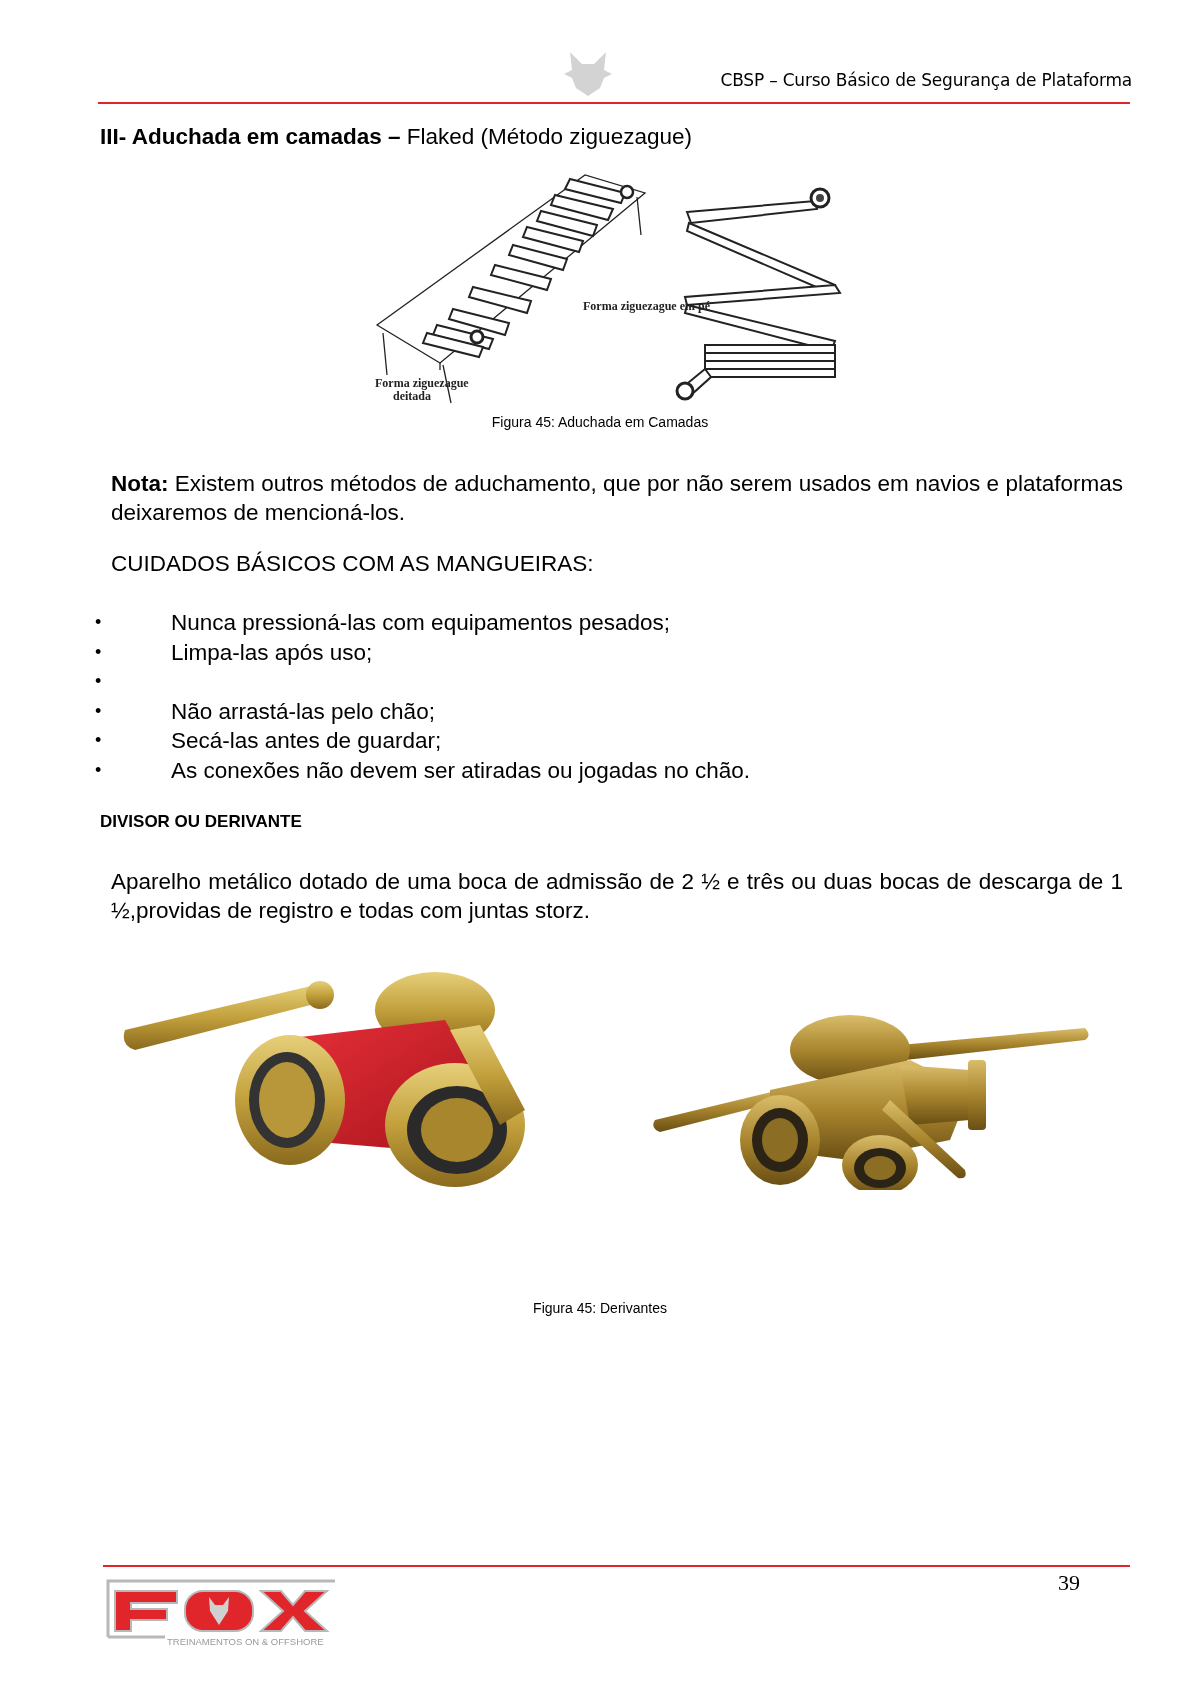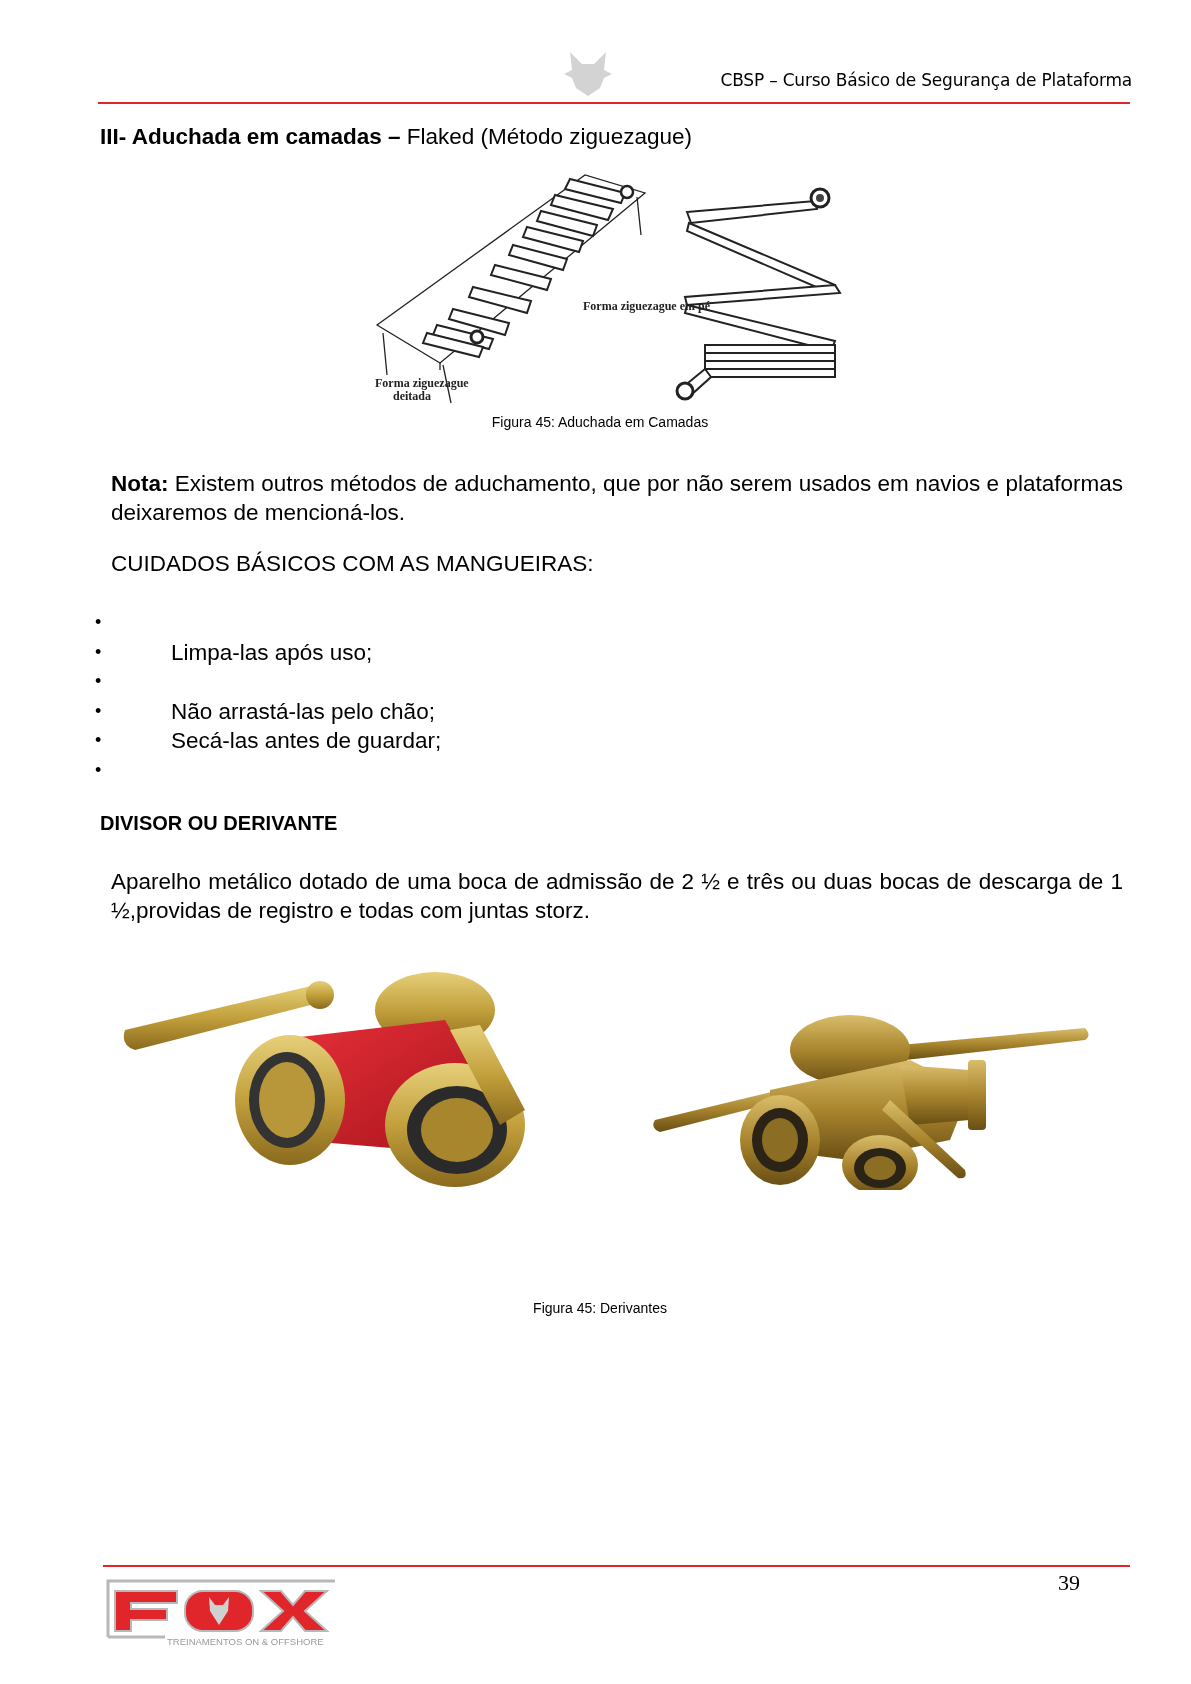--- a/index.html
+++ b/index.html
@@ -23,21 +23,21 @@
     #fig1 { left: 365px; top: 165px; width: 500px; height: 240px; }
     .caption { font-size: 14px; font-weight: normal; text-align: center; }
     #fig1-cap { left: 400px; top: 414px; width: 400px; }
 
     #note { left: 100px; top: 469px; width: 1012px; }
     #care-heading { left: 100px; top: 551px; font-weight: normal; font-size: 22.5px; margin-left: 11px; }
     #care-list { left: 95px; top: 608px; width: 900px; margin: 0; padding: 0; list-style: none; }
     #care-list li { position: relative; height: 29.5px; font-size: 22.5px; line-height: 29.5px; padding-left: 76px; }
     #care-list li .bullet { position: absolute; left: 0; top: 0; font-size: 18px; }
 
-    #div-heading { left: 100px; top: 812px; font-weight: bold; font-size: 20px; text-align: center; }
+    #div-heading { left: 100px; top: 812px; font-weight: bold; font-size: 17px; text-align: center; }
     #div-para { left: 100px; top: 867px; width: 1012px; }
 
     #photo1 { left: 115px; top: 950px; width: 450px; height: 240px; }
     #photo2 { left: 650px; top: 990px; width: 450px; height: 200px; }
     #fig2-cap { left: 400px; top: 1300px; width: 400px; }
 
     
     #ftr-line { left: 103px; top: 1565px; width: 1027px; }
     #ftr-logo { left: 105px; top: 1575px; width: 240px; height: 75px; }
     #page-num { left: 1026px; top: 1570px; width: 54px; text-align: right; font-family: "Liberation Serif", serif; font-size: 22px; }
@@ -99,26 +99,26 @@
     <text x="10" y="222" font-family="Liberation Serif, serif" font-weight="bold" font-size="12" fill="#222">Forma ziguezague</text>
     <text x="28" y="235" font-family="Liberation Serif, serif" font-weight="bold" font-size="12" fill="#222">deitada</text>
   </svg>
 </div>
 <div class="abs caption" id="fig1-cap">Figura 45: Aduchada em Camadas</div>
 
 <div class="abs p justify" id="note"><b>Nota:</b><span> Existem outros métodos de aduchamento, que por não serem usados em navios e plataformas deixaremos de mencioná-los.</span></div>
 
 <div class="abs" id="care-heading">CUIDADOS BÁSICOS COM AS MANGUEIRAS:</div>
 <ul class="abs" id="care-list">
-  <li><span class="bullet">•</span></li>
+  <li><span class="bullet">•</span><span>Nunca pressioná-las com equipamentos pesados;</span></li>
   <li><span class="bullet">•</span><span>Limpa-las após uso;</span></li>
   <li><span class="bullet">•</span></li>
   <li><span class="bullet">•</span><span>Não arrastá-las pelo chão;</span></li>
   <li><span class="bullet">•</span><span>Secá-las antes de guardar;</span></li>
-  <li><span class="bullet">•</span></li>
+  <li><span class="bullet">•</span><span>As conexões não devem ser atiradas ou jogadas no chão.</span></li>
 </ul>
 
 <div class="abs" id="div-heading">DIVISOR OU DERIVANTE</div>
 <div class="abs p justify" id="div-para">Aparelho metálico dotado de uma boca de admissão de 2 ½ e três ou duas bocas de descarga de 1 ½,providas de registro e todas com juntas storz.</div>
 
 <div class="abs" id="photo1">
   <svg width="450" height="240" viewBox="0 0 450 240">
     <defs>
       <linearGradient id="brass1" x1="0" y1="0" x2="0" y2="1">
         <stop offset="0" stop-color="#e6cf7a"></stop>

